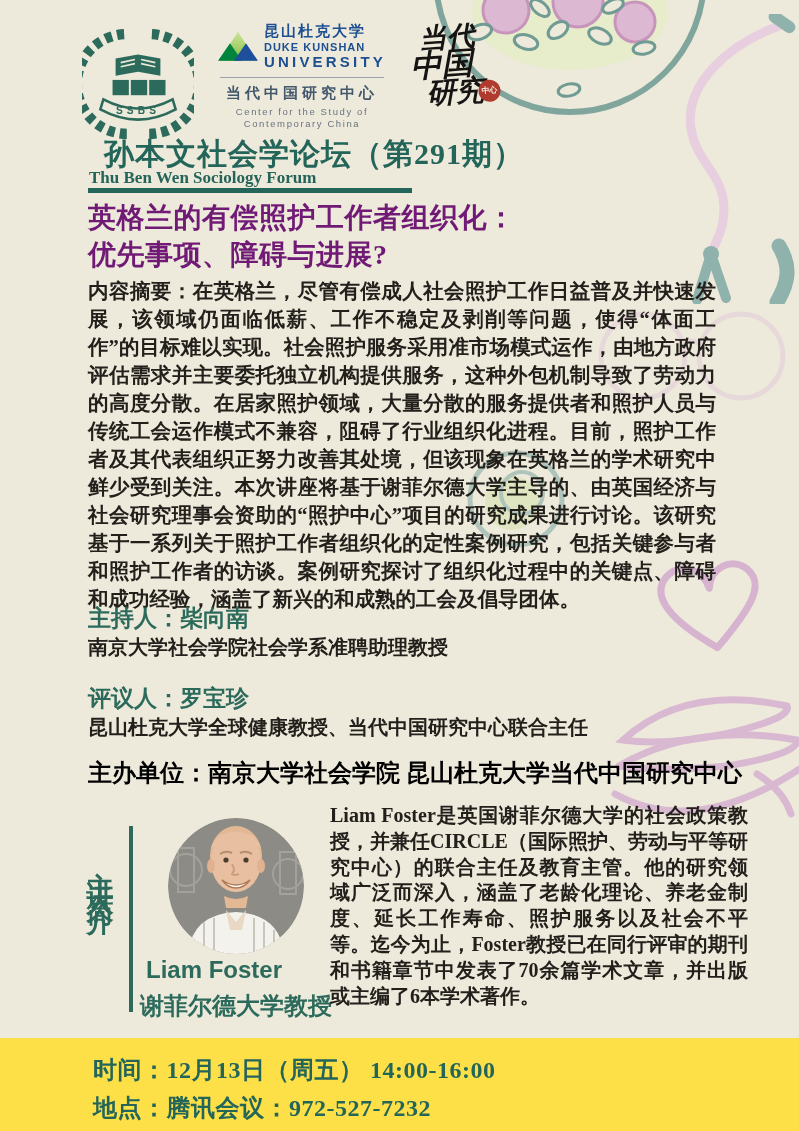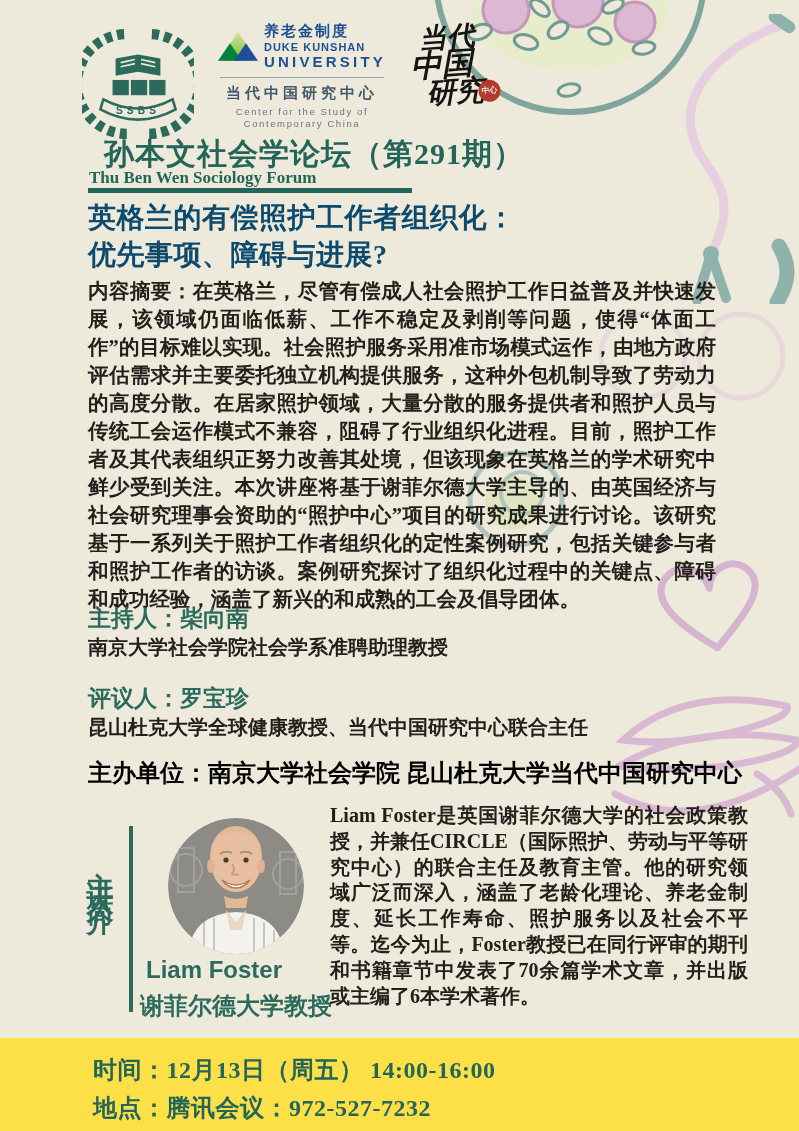--- a/index.html
+++ b/index.html
@@ -38,21 +38,21 @@
                 display:flex; align-items:center; justify-content:center; font-weight:bold; }
 
   
   .forum-title { position:absolute; left:88px; top:134px; font-size:30px; font-weight:bold;
                  color:#24655A; letter-spacing:1px;margin-left:16px; }
   .forum-sub   { position:absolute; left:89px; top:168px; font-size:17px; font-weight:bold; color:#24655A; }
   .title-rule  { position:absolute; left:88px; top:188px; width:324px; height:5px; background:#24655A; }
 
   
   .lecture-heading { position:absolute; left:88px; top:199px; font-size:28px; font-weight:bold;
-                     color:#0c4a6e; line-height:1.33; letter-spacing:0.5px; }
+                     color:#701a75; line-height:1.33; letter-spacing:0.5px; }
   .abstract { position:absolute; left:88px; top:277px; width:628px; font-size:20.5px;
               font-weight:bold; line-height:28px; text-align:justify; color:#23201C; }
 
   
   .host-label { position:absolute; left:88px; top:603px; font-size:23px; font-weight:bold; color:#2C6B5C; }
   .host-title { position:absolute; left:88px; top:634px; font-size:20px; font-weight:bold; color:#23201C; }
   .disc-label { position:absolute; left:88px; top:683px; font-size:23px; font-weight:bold; color:#2C6B5C; }
   .disc-title { position:absolute; left:88px; top:714px; font-size:20px; font-weight:bold; color:#23201C; }
   .organizer  { position:absolute; left:88px; top:757px; font-size:24px; font-weight:bold; color:#000000; }
 
@@ -157,21 +157,21 @@
             <linearGradient id="mg" x1="0" y1="0" x2="0" y2="1">
               <stop offset="0" stop-color="#CFE49A"></stop>
                 <stop offset="1" stop-color="#7FBE3F"></stop>
             </linearGradient>
           </defs>
           <polygon points="35,2 68,53 2,53" fill="url(#mg)"></polygon>
           <polygon points="21,22 42,53 0,53" fill="#00843D"></polygon>
           <polygon points="49,22 70,53 28,53" fill="#1D4F9C"></polygon>
         </svg>
         <div class="dku-names">
-          <div class="dku-cn">养老金制度</div>
+          <div class="dku-cn">昆山杜克大学</div>
           <div class="dku-en1">DUKE KUNSHAN</div>
           <div class="dku-en2">UNIVERSITY</div>
         </div>
       </div>
       <div class="dku-rule"></div>
       <div class="dku-center-cn">当代中国研究中心</div>
       <div class="dku-center-en">
         <div>Center for the Study of</div>
         <div>Contemporary China</div>
       </div>

